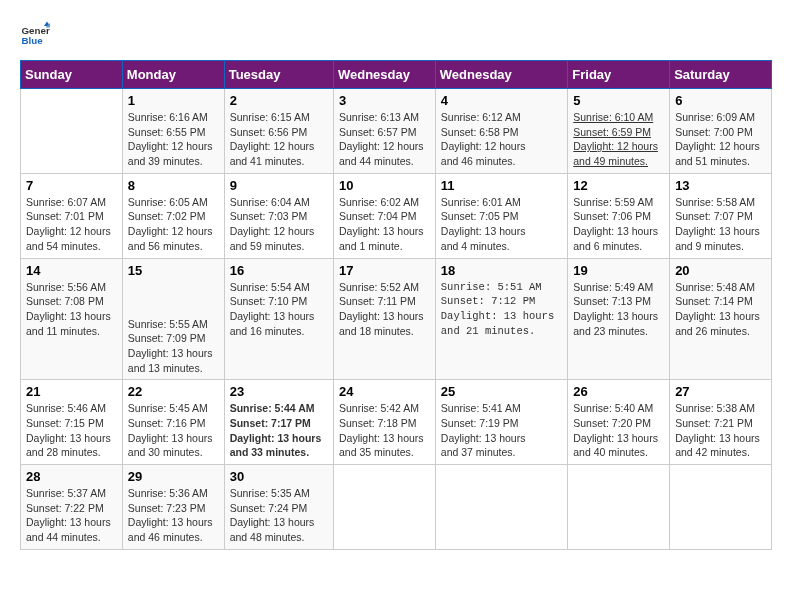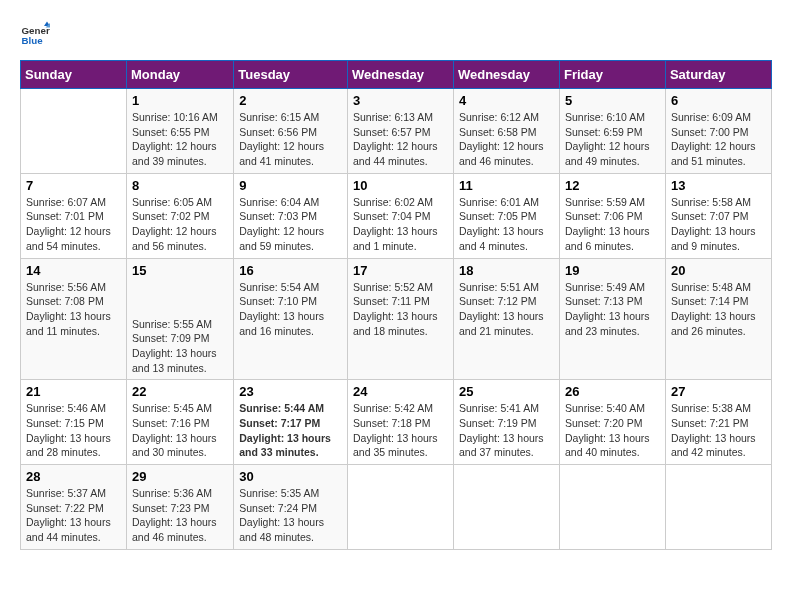--- a/index.html
+++ b/index.html
@@ -104,21 +104,21 @@
         <th>Wednesday</th>
         <th>Friday</th>
         <th>Saturday</th>
       </tr>
   </thead>
   <tbody id="calendar-body">
   <tr>
         <td class="empty"></td>
         <td>
           <span class="day-num">1</span>
-          <div class="day-info" style="white-space: pre-line;">Sunrise: 10:16 AM
+          <div class="day-info" style="white-space: pre-line;">Sunrise: 6:16 AM
 Sunset: 6:55 PM
 Daylight: 12 hours
 and 39 minutes.</div>
         </td>
         <td>
           <span class="day-num">2</span>
           <div class="day-info" style="white-space: pre-line;">Sunrise: 6:15 AM
 Sunset: 6:56 PM
 Daylight: 12 hours
 and 41 minutes.</div>
@@ -132,21 +132,21 @@
         </td>
         <td>
           <span class="day-num">4</span>
           <div class="day-info" style="white-space: pre-line;">Sunrise: 6:12 AM
 Sunset: 6:58 PM
 Daylight: 12 hours
 and 46 minutes.</div>
         </td>
         <td>
           <span class="day-num">5</span>
-          <div class="day-info" style="white-space: pre-line;">Sunrise: 6:10 AM
+          <div class="day-info" style="white-space: pre-line; text-decoration: underline;">Sunrise: 6:10 AM
 Sunset: 6:59 PM
 Daylight: 12 hours
 and 49 minutes.</div>
         </td>
         <td>
           <span class="day-num">6</span>
           <div class="day-info" style="white-space: pre-line;">Sunrise: 6:09 AM
 Sunset: 7:00 PM
 Daylight: 12 hours
 and 51 minutes.</div>
@@ -227,21 +227,21 @@
         </td>
         <td>
           <span class="day-num">17</span>
           <div class="day-info" style="white-space: pre-line;">Sunrise: 5:52 AM
 Sunset: 7:11 PM
 Daylight: 13 hours
 and 18 minutes.</div>
         </td>
         <td>
           <span class="day-num">18</span>
-          <div class="day-info" style="white-space: pre-line;">Sunrise: 5:51 AM
+          <div class="day-info" style="white-space: pre-line; font-family: Liberation Mono, monospace;">Sunrise: 5:51 AM
 Sunset: 7:12 PM
 Daylight: 13 hours
 and 21 minutes.</div>
         </td>
         <td>
           <span class="day-num">19</span>
           <div class="day-info" style="white-space: pre-line;">Sunrise: 5:49 AM
 Sunset: 7:13 PM
 Daylight: 13 hours
 and 23 minutes.</div>

